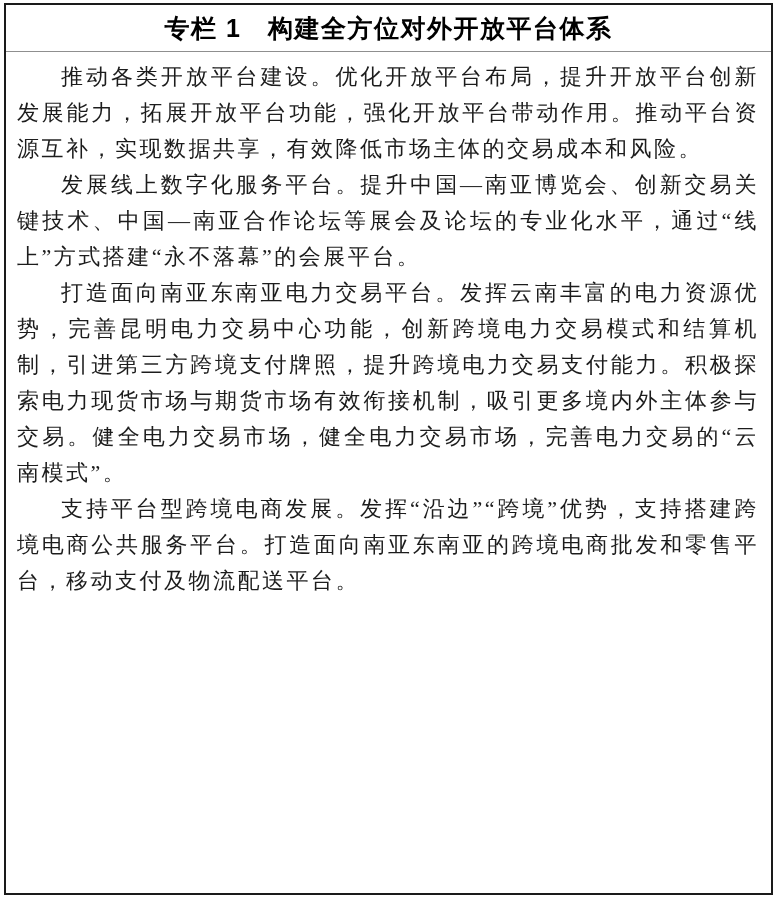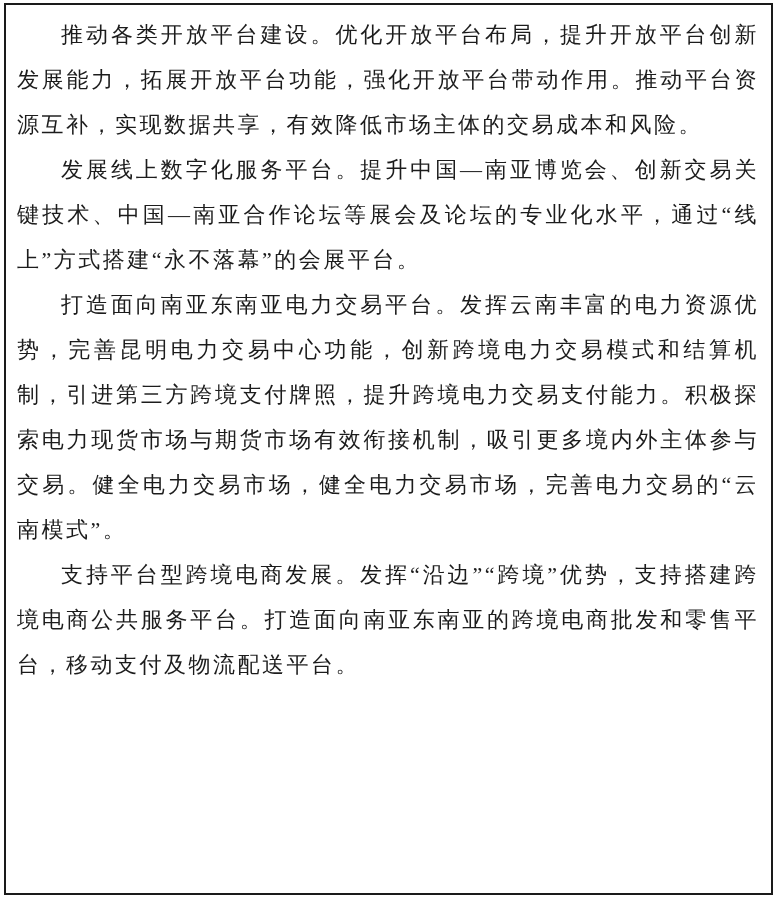--- a/index.html
+++ b/index.html
@@ -46,32 +46,35 @@
   .column-body {
     flex: 1 1 auto;
     padding: 7px 12px 0 11px;
     overflow: hidden;
   }
   .para {
     margin: 0;
     text-indent: 2em;
     font-family: "Liberation Serif", "DejaVu Serif", serif;
     font-size: 22px;
-    line-height: 45px;
+    line-height: 36px;
     letter-spacing: 2.5px;
     text-align: justify;
     text-justify: inter-character;
     color: var(--text, #1c1c1c);
   }
 </style>
 </head>
 <body>
 
 <div class="page">
   <div class="column-box">
+    <div class="column-header">
+      <h1 class="column-title">专栏 1　构建全方位对外开放平台体系</h1>
+    </div>
     <div class="column-body">
       <p class="para">推动各类开放平台建设。优化开放平台布局，提升开放平台创新发展能力，拓展开放平台功能，强化开放平台带动作用。推动平台资源互补，实现数据共享，有效降低市场主体的交易成本和风险。</p>
       <p class="para">发展线上数字化服务平台。提升中国—南亚博览会、创新交易关键技术、中国—南亚合作论坛等展会及论坛的专业化水平，通过“线上”方式搭建“永不落幕”的会展平台。</p>
       <p class="para">打造面向南亚东南亚电力交易平台。发挥云南丰富的电力资源优势，完善昆明电力交易中心功能，创新跨境电力交易模式和结算机制，引进第三方跨境支付牌照，提升跨境电力交易支付能力。积极探索电力现货市场与期货市场有效衔接机制，吸引更多境内外主体参与交易。健全电力交易市场，健全电力交易市场，完善电力交易的“云南模式”。</p>
       <p class="para">支持平台型跨境电商发展。发挥“沿边”“跨境”优势，支持搭建跨境电商公共服务平台。打造面向南亚东南亚的跨境电商批发和零售平台，移动支付及物流配送平台。</p>
     </div>
   </div>
 </div>
 
 </body></html>

